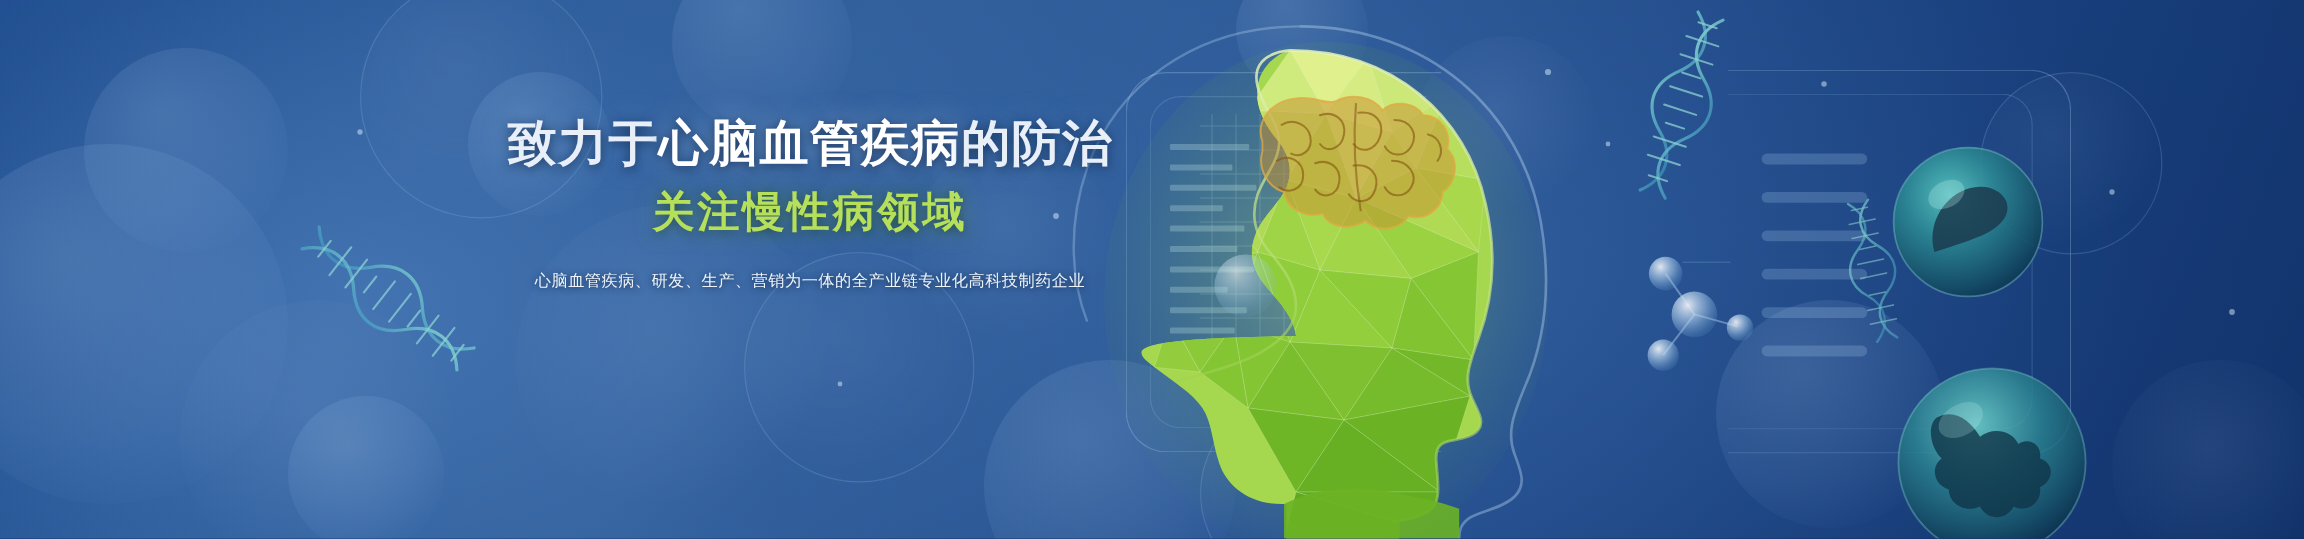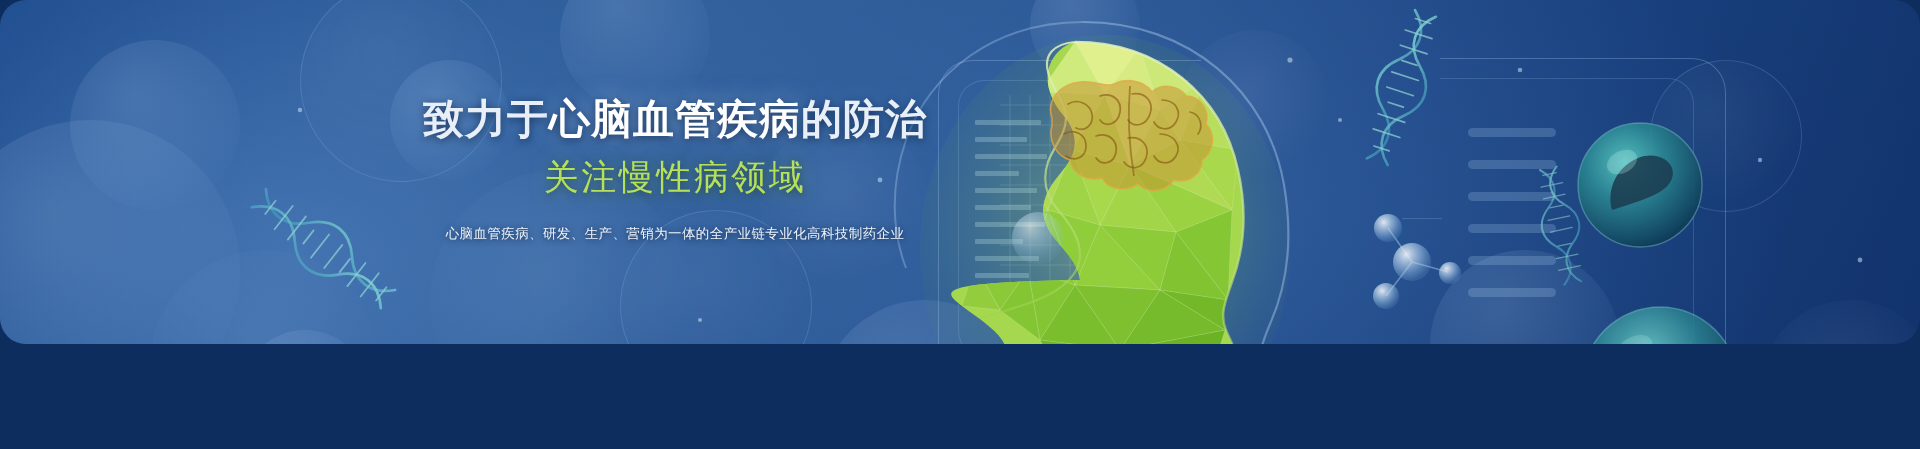--- a/index.html
+++ b/index.html
@@ -1,27 +1,26 @@
 <!DOCTYPE html>
 <html><head>
 <meta charset="utf-8">
 <title>Banner</title>
 <style>
   html,body{margin:0;padding:0;background:#0d2d5e;}
   body{font-family:"Liberation Sans","DejaVu Sans",sans-serif;}
 
   .banner{
     position:relative;
-    width:1920px;height:344px;
+    width:1920px;height:449px;
     overflow:hidden;
     background:
       radial-gradient(ellipse 900px 620px at 300px 250px, rgba(86,134,194,0.55) 0%, rgba(60,104,166,0.25) 45%, rgba(0,0,0,0) 72%),
       radial-gradient(ellipse 1100px 700px at 1180px 230px, rgba(72,122,186,0.40) 0%, rgba(30,70,135,0.12) 55%, rgba(0,0,0,0) 80%),
       linear-gradient(118deg,#1b4a8c 0%,#2a5a9a 16%,#33639f 34%,#2a5693 52%,#1d4584 70%,#153a75 85%,#11316a 100%);
-    border-radius: 26px;
   }
 
   
   .bk{position:absolute;border-radius:50%;pointer-events:none;}
   .bk.fill{background:radial-gradient(circle at 38% 32%, rgba(186,214,244,0.17), rgba(150,190,235,0.085) 55%, rgba(120,170,225,0.015) 78%, rgba(0,0,0,0) 100%);}
   .bk.ring{border:1px solid rgba(190,218,246,0.16);background:radial-gradient(circle at 40% 35%, rgba(180,210,242,0.075), rgba(0,0,0,0) 72%);}
   .bk.faint{background:radial-gradient(circle at 45% 40%, rgba(200,224,250,0.085), rgba(0,0,0,0) 70%);}
 
   
   .hud{position:absolute;border:1.6px solid rgba(168,205,240,0.30);border-radius:34px;}
@@ -32,21 +31,21 @@
   
   .copy{position:absolute;left:355px;top:96px;width:640px;z-index:40;text-align:center;}
   .h1{
     font-size:41px;line-height:1.16;font-weight:bold;color:#e8eff8;
     letter-spacing:1px;white-space:nowrap;
     text-shadow:0 2px 10px rgba(6,28,62,0.75),0 0 26px rgba(120,175,235,0.30);
   }
   .h1 .hl{color:#ffffff;text-shadow:0 2px 10px rgba(6,28,62,0.8),0 0 22px rgba(190,222,255,0.55);}
   .h2{
     margin-top:13px;
-    font-size:35px;line-height:1.16;font-weight:normal;color:#b6e05a;
+    font-size:35px;line-height:1.16;font-weight:bold;color:#b6e05a;
     letter-spacing:2.5px;white-space:nowrap;
     text-shadow:0 2px 9px rgba(10,40,20,0.55),0 0 20px rgba(150,210,70,0.35);
   }
   .sub{
     margin-top:28px;
     font-size:13.5px;color:#eef4fb;letter-spacing:0.4px;white-space:nowrap;
     text-shadow:0 1px 6px rgba(8,30,66,0.85);
   }
 
   .art{position:absolute;inset:0;pointer-events:none;}

